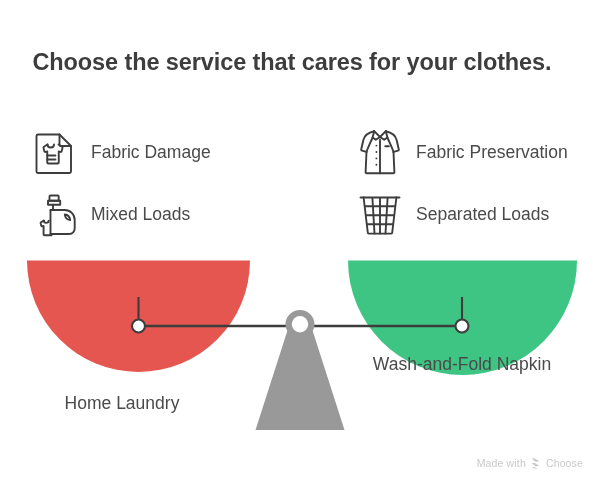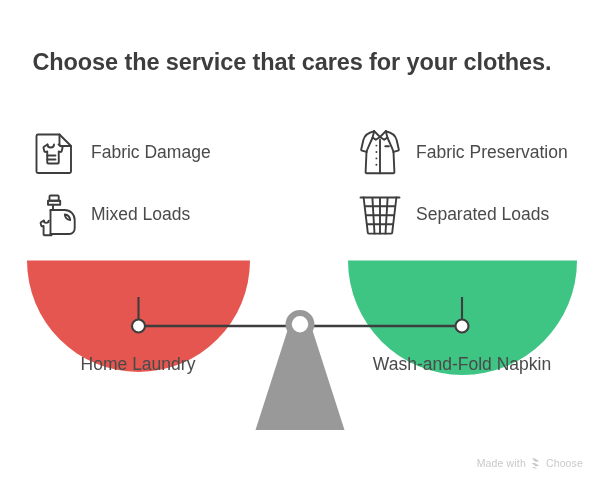--- a/index.html
+++ b/index.html
@@ -67,21 +67,21 @@
   #scale svg { display: block; }
 
   
   .pan-caption {
     position: absolute;
     top: 354px;
     font-size: 17.5px;
     color: #4a4a4a;
     text-align: center;
   }
-  #caption-left  { left: 18px;  width: 240px; }
+  #caption-left  { left: 2px;  width: 240px; margin-top: 39px; }
   #caption-right { left: 342px; width: 240px; }
 
   
   #watermark {
     position: absolute;
     right: 17px;
     bottom: 18px;
     display: flex;
     align-items: center;
     font-size: 10.5px;

